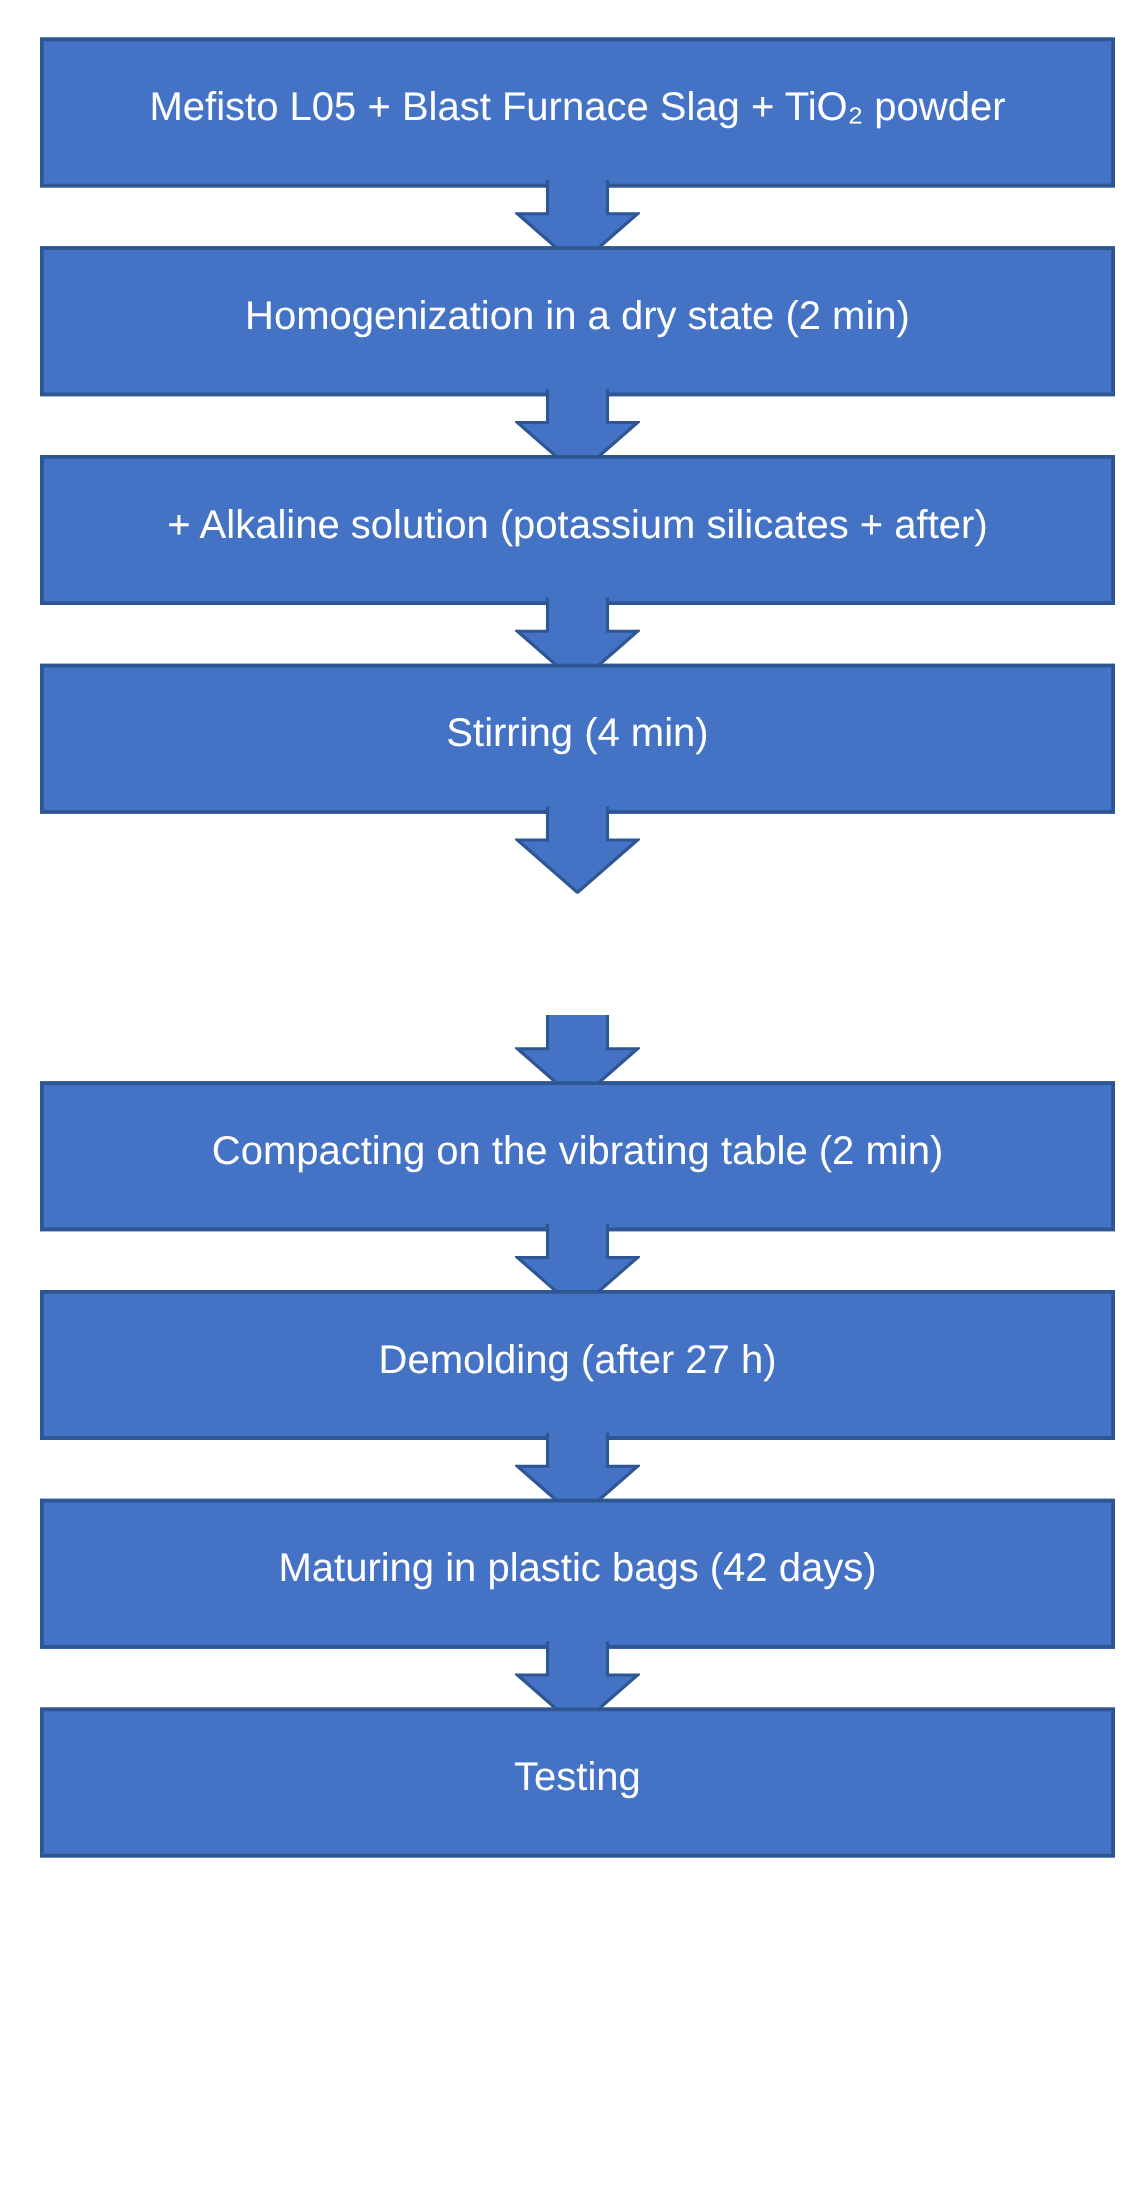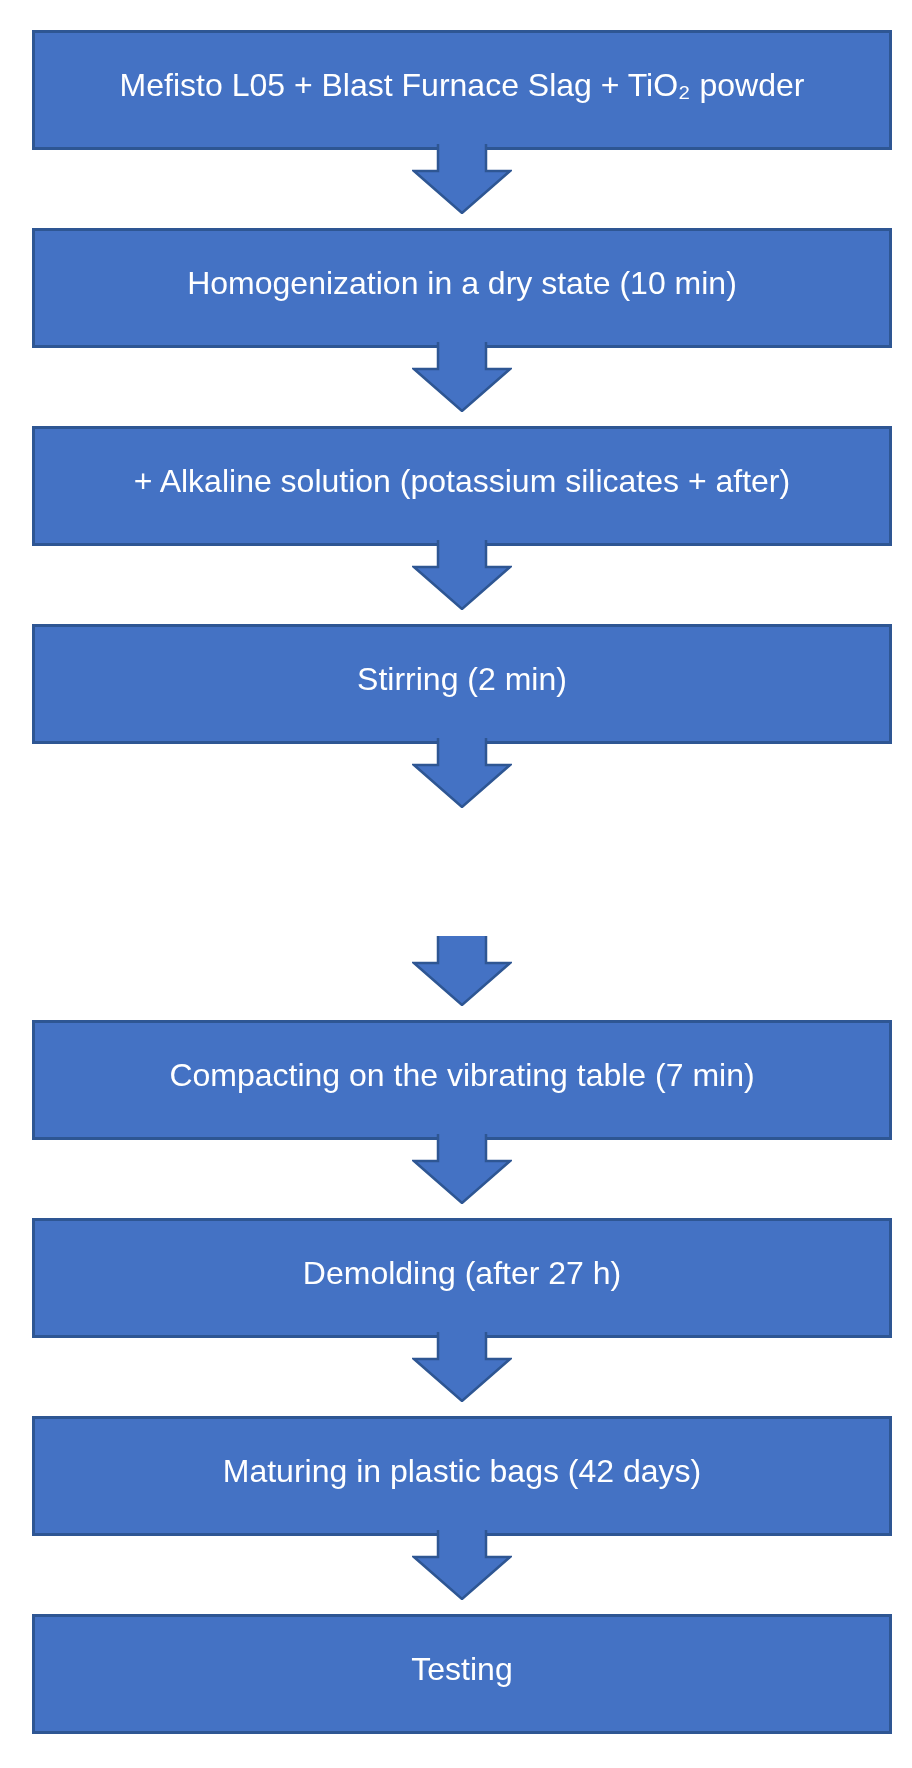--- a/index.html
+++ b/index.html
@@ -21,21 +21,21 @@
     overflow: hidden;
   }
   .flowchart {
     position: absolute;
     top: 30px;
     left: 0;
     width: 912px;
   }
   .step {
     position: relative;
-    height: 198px; 
+    height: 167px; 
   }
   .step:last-child {
     height: 107px;
   }
   .box {
     position: absolute;
     top: 0;
     left: 32px;
     width: 860px;
     height: 120px;
@@ -72,54 +72,54 @@
       <div class="box">
         <span class="label">Mefisto L05 + Blast Furnace Slag + TiO₂ powder</span>
       </div>
       <svg class="arrow" viewBox="0 0 100 70" aria-hidden="true">
         <path d="M26,0 V27 H2 L50,69 L98,27 H74 V0" fill="var(--box-fill)" stroke="var(--box-border)" stroke-width="2.5" stroke-linejoin="miter"></path>
       </svg>
     </div>
 
     <div class="step">
       <div class="box">
-        <span class="label">Homogenization in a dry state (10 min)</span>
+        <span class="label">Homogenization in a dry state (2 min)</span>
       </div>
       <svg class="arrow" viewBox="0 0 100 70" aria-hidden="true">
         <path d="M26,0 V27 H2 L50,69 L98,27 H74 V0" fill="var(--box-fill)" stroke="var(--box-border)" stroke-width="2.5" stroke-linejoin="miter"></path>
       </svg>
     </div>
 
     <div class="step">
       <div class="box">
         <span class="label">+ Alkaline solution (potassium silicates + after)</span>
       </div>
       <svg class="arrow" viewBox="0 0 100 70" aria-hidden="true">
         <path d="M26,0 V27 H2 L50,69 L98,27 H74 V0" fill="var(--box-fill)" stroke="var(--box-border)" stroke-width="2.5" stroke-linejoin="miter"></path>
       </svg>
     </div>
 
     <div class="step">
       <div class="box">
-        <span class="label">Stirring (2 min)</span>
+        <span class="label">Stirring (4 min)</span>
       </div>
       <svg class="arrow" viewBox="0 0 100 70" aria-hidden="true">
         <path d="M26,0 V27 H2 L50,69 L98,27 H74 V0" fill="var(--box-fill)" stroke="var(--box-border)" stroke-width="2.5" stroke-linejoin="miter"></path>
       </svg>
     </div>
 
     <div class="step">
       <svg class="arrow" viewBox="0 0 100 70" aria-hidden="true">
         <path d="M26,0 V27 H2 L50,69 L98,27 H74 V0" fill="var(--box-fill)" stroke="var(--box-border)" stroke-width="2.5" stroke-linejoin="miter"></path>
       </svg>
     </div>
 
     <div class="step">
       <div class="box">
-        <span class="label">Compacting on the vibrating table (7 min)</span>
+        <span class="label">Compacting on the vibrating table (2 min)</span>
       </div>
       <svg class="arrow" viewBox="0 0 100 70" aria-hidden="true">
         <path d="M26,0 V27 H2 L50,69 L98,27 H74 V0" fill="var(--box-fill)" stroke="var(--box-border)" stroke-width="2.5" stroke-linejoin="miter"></path>
       </svg>
     </div>
 
     <div class="step">
       <div class="box">
         <span class="label">Demolding (after 27 h)</span>
       </div>

